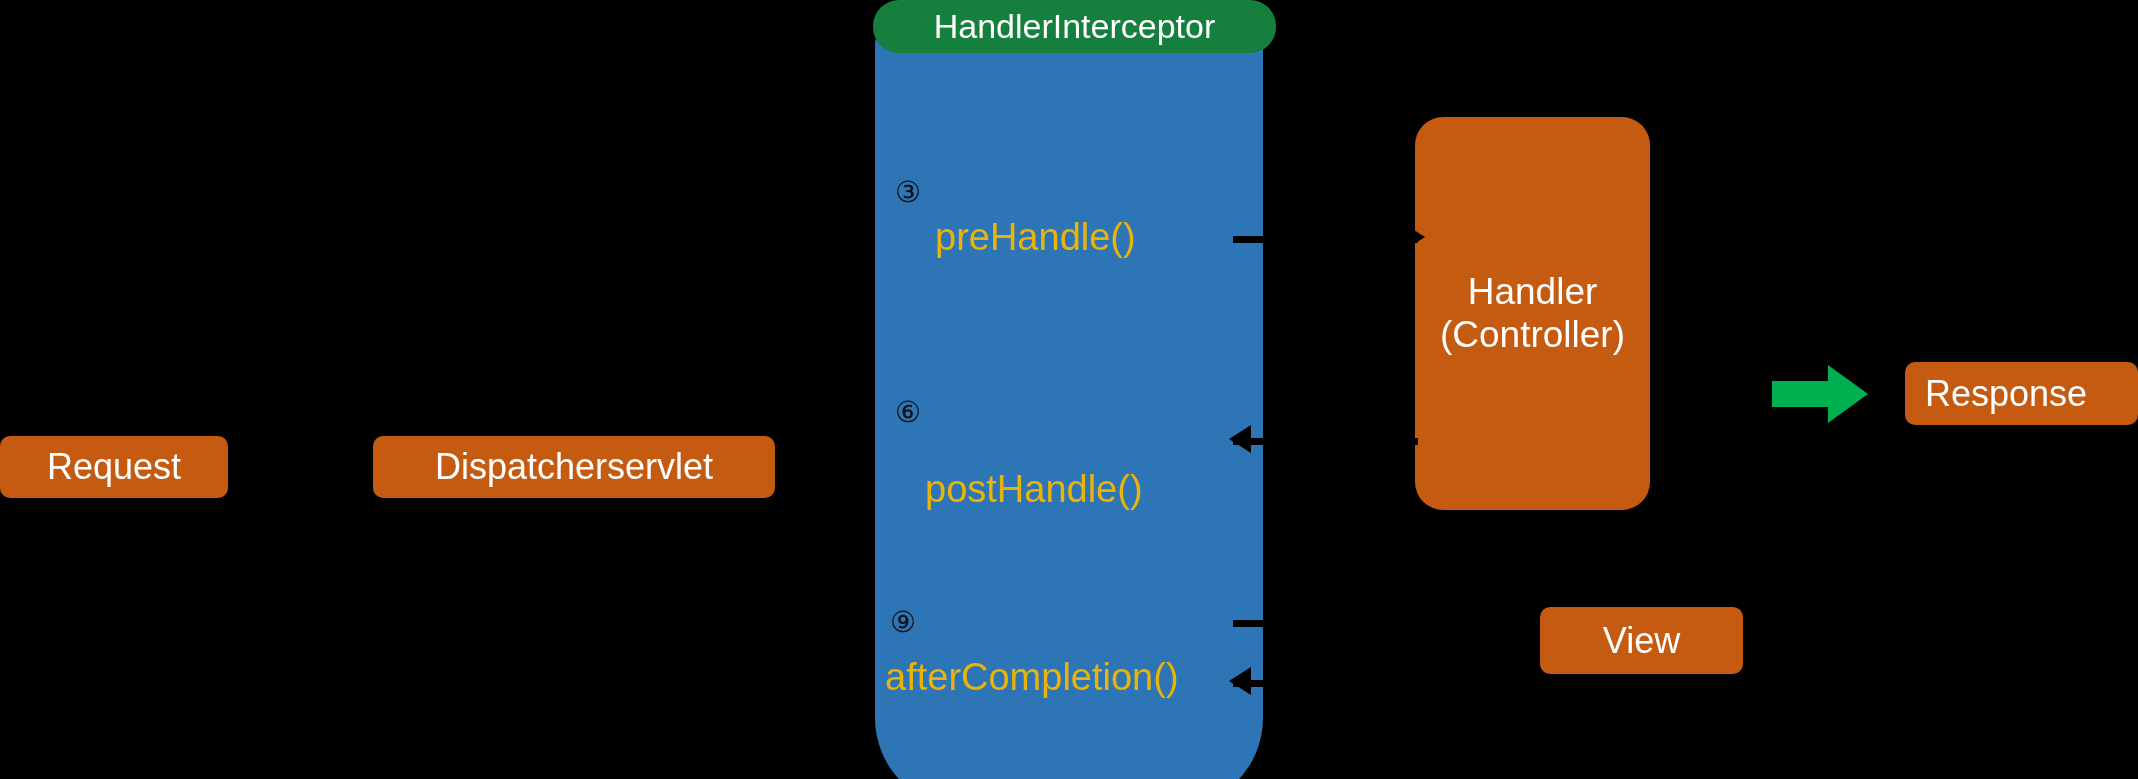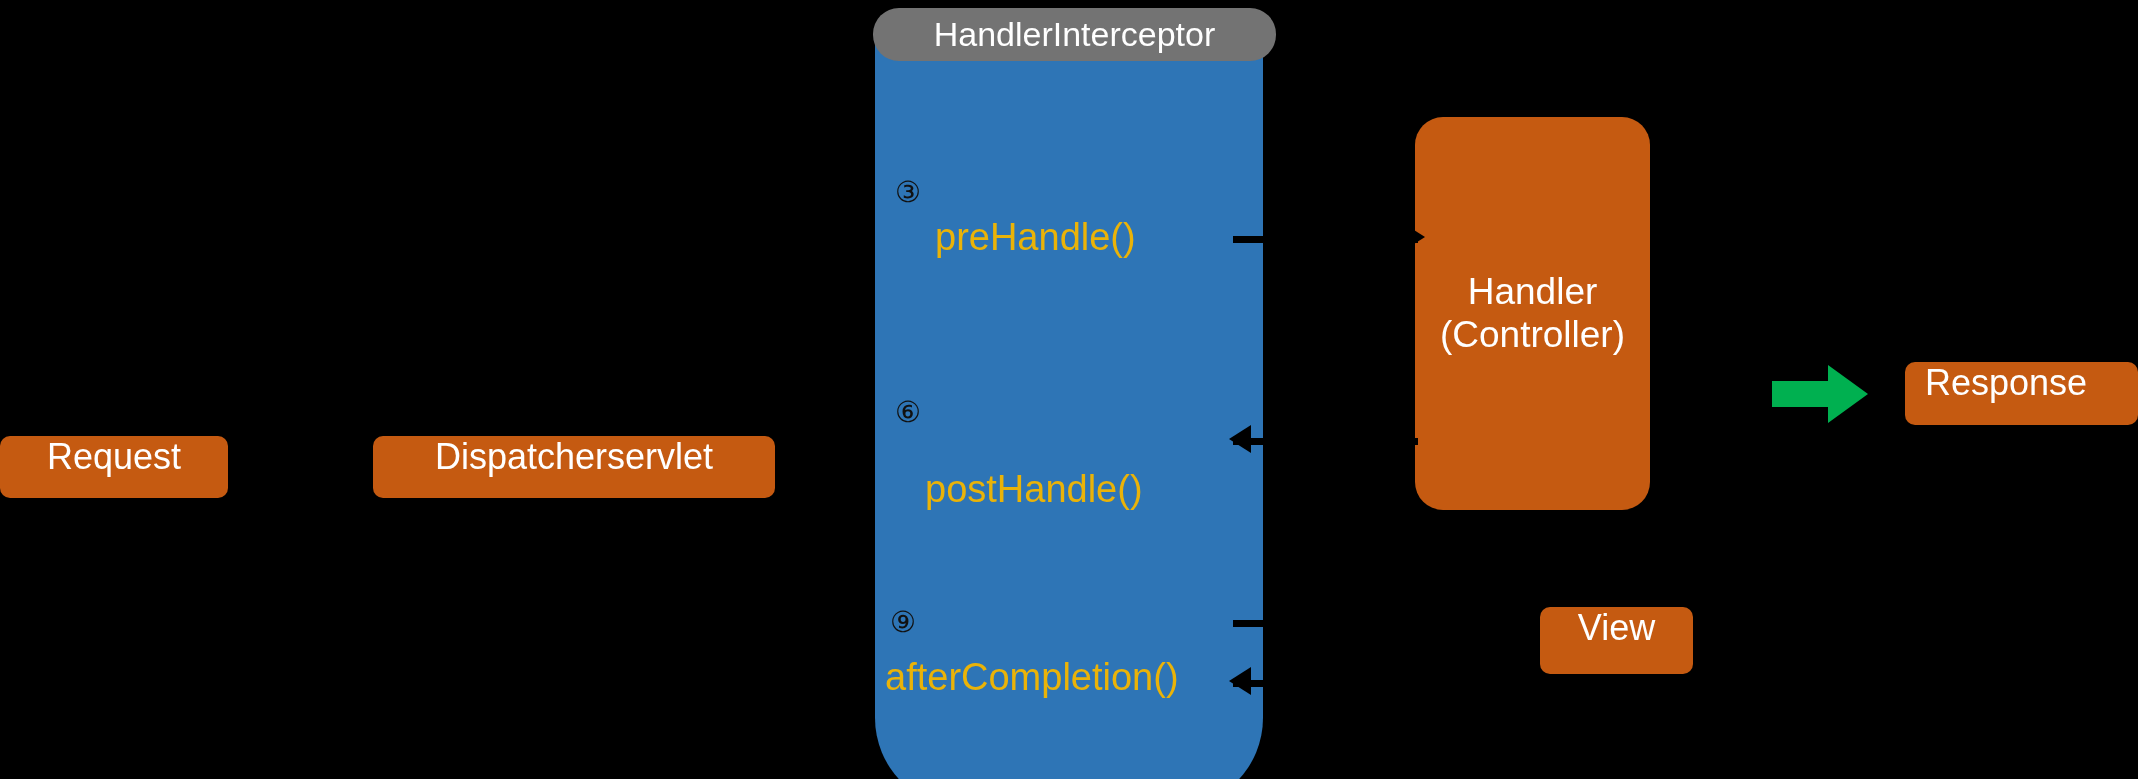--- a/index.html
+++ b/index.html
@@ -17,20 +17,21 @@
     background: #000000;
     overflow: hidden;
   }
 
   
   .box {
     position: absolute;
     background: #C55A11;
     color: #FFFFFF;
     display: flex;
+    align-items: center;
     justify-content: center;
     text-align: center;
     border-radius: 10px;
     line-height: 1.15;
     box-sizing: border-box;
   }
 
   
   #request-box {
     left: 0px;
@@ -68,21 +69,21 @@
     height: 63px;
     font-size: 36px;
     border-radius: 10px;
     justify-content: flex-start;
     padding-left: 20px;
   }
 
   #view-box {
     left: 1540px;
     top: 607px;
-    width: 153px;
+    width: 203px;
     height: 67px;
     font-size: 36px;
     border-radius: 10px;
   }
 
   
   #interceptor-panel {
     position: absolute;
     left: 875px;
     top: 28px;
@@ -91,29 +92,28 @@
     background: #2E75B6;
     border-radius: 16px 16px 90px 90px;
   }
 
   #interceptor-title {
     position: absolute;
     left: 873px;
     top: 0px;
     width: 403px;
     height: 53px;
-    background: #737373;
+    background: #15803d;
     color: #FFFFFF;
     border-radius: 26px;
     display: flex;
     align-items: center;
     justify-content: center;
     font-size: 34px;
     z-index: 4;
-    margin-top: 8px;
   }
 
   
   .method-row {
     position: absolute;
     z-index: 3;
     color: #FFFFFF;
     white-space: nowrap;
   }
   .circ-num {

